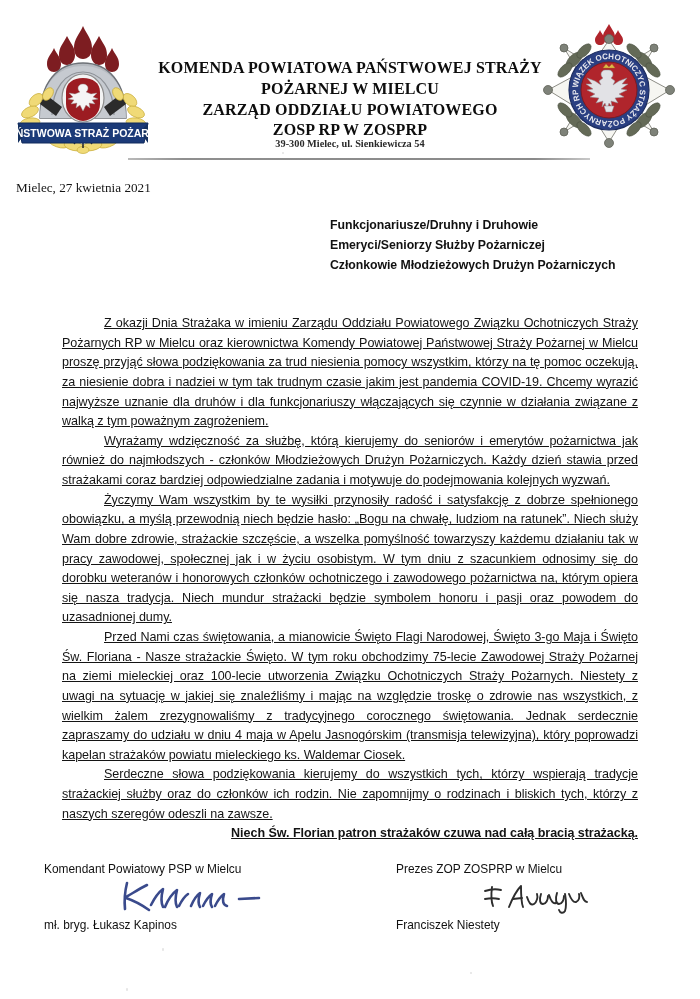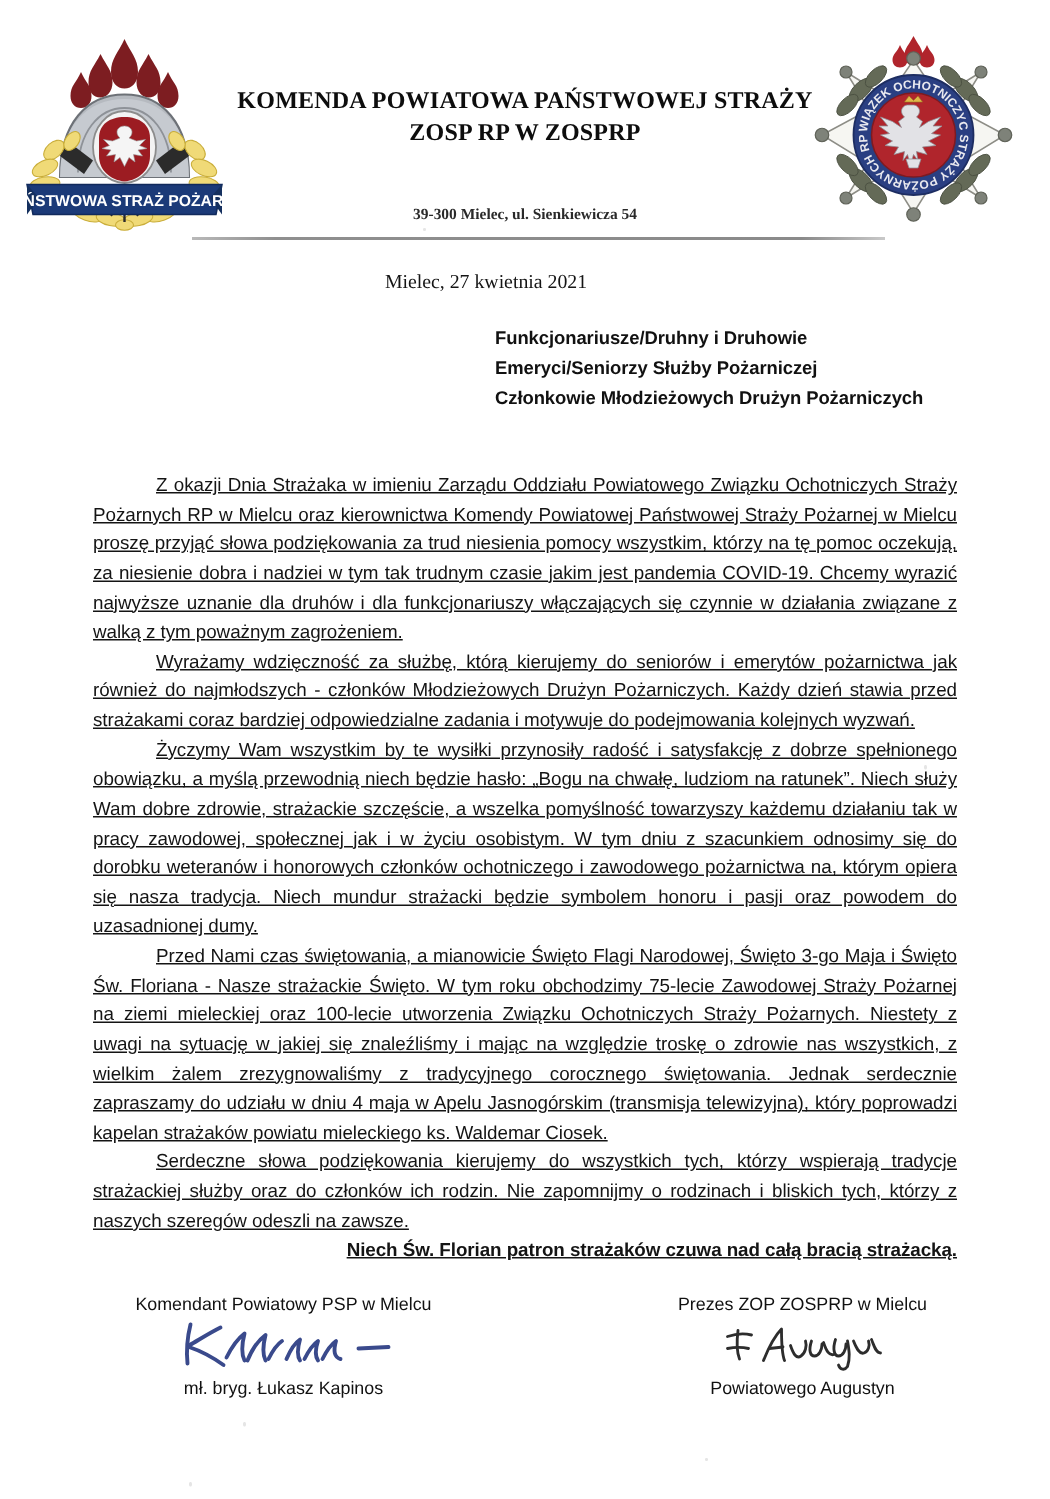--- a/index.html
+++ b/index.html
@@ -68,24 +68,24 @@
     left: 128px;
     top: 158px;
     width: 462px;
     height: 2px;
     background: linear-gradient(to right, #b9b9b9, #8f8f8f 12%, #8a8a8a 88%, #c9c9c9);
   }
 
   
   .date-line {
     position: absolute;
-    left: 0;
+    left: 16px;
     top: 180px;
     width: 648px;
-    text-align: center;
+    text-align: left;
     font-family: "Liberation Serif", serif;
     font-size: 13.2px;
     color: #151515;
   }
 
   
   .addressee {
     position: absolute;
     left: 330px;
     top: 216px;
@@ -125,21 +125,20 @@
   
   .signatures {
     position: absolute;
     left: 0;
     top: 862px;
     width: 700px;
     height: 110px;
   }
   .sig-block {
     position: absolute;
-    text-align: center;
     font-size: 11.9px;
     color: #111111;
   }
   .sig-left  { left: 44px;  width: 290px; }
   .sig-right { left: 396px; width: 278px; }
   .sig-role  { white-space: nowrap; }
   .sig-mark  {
     height: 42px;
     display: flex;
     align-items: center;
@@ -212,20 +211,22 @@
 
       <path d="M6 101 L136 101 L132 121 L10 121 Z" fill="#1b3a78" stroke="#112a5c" stroke-width="1"></path>
       <path d="M6 101 L14 110 L6 121 Z" fill="#15305f"></path>
       <path d="M136 101 L128 110 L136 121 Z" fill="#15305f"></path>
       <text x="71" y="115" font-family="Liberation Sans, sans-serif" font-size="10.5" font-weight="bold" fill="#ffffff" text-anchor="middle">PAŃSTWOWA STRAŻ POŻARNA</text>
     </svg>
   </div>
 
   <div class="header-text">
     <span class="header-line">KOMENDA POWIATOWA PAŃSTWOWEJ STRAŻY</span>
+    <span class="header-line">POŻARNEJ W MIELCU</span>
+    <span class="header-line">ZARZĄD ODDZIAŁU POWIATOWEGO</span>
     <span class="header-line">ZOSP RP W ZOSPRP</span>
   </div>
   <div class="header-address">39-300 Mielec, ul. Sienkiewicza 54</div>
   <div class="header-rule"></div>
 
   <div class="emblem-right">
     <svg viewBox="0 0 150 140" width="150" height="140" aria-hidden="true">
 
       <g fill="#b0252c">
         <path d="M75 6 c3 6 6 8 6 13 c0 4-3 7-6 7 c-3 0-6-3-6-7 c0-5 3-7 6-13z"></path>
@@ -348,21 +349,21 @@
           <path d="M62 20 C64 26 66 29 69 27 C72 25 73 20 72 17"></path>
           <path d="M76 17 C74 23 75 27 78 27 C81 27 83 23 83 19"></path>
           <path d="M84 18 C86 24 88 27 91 26"></path>
           <path d="M92 16 C90 22 91 27 94 27 C97 27 99 23 99 19"></path>
           <path d="M100 17 C101 23 102 28 100 34 C98 37 95 36 94 33"></path>
           <path d="M104 17 C106 22 108 26 111 25 C114 24 115 20 114 17"></path>
           <path d="M116 16 C118 21 119 25 122 25"></path>
         </g>
       </svg>
     </div>
-    <div class="sig-name">Powiatowego Augustyn</div>
+    <div class="sig-name">Franciszek Niestety</div>
   </div>
 </div>
 
 <div class="speck" style="left:162px;top:948px;width:2px;height:3px;"></div>
 <div class="speck" style="left:470px;top:972px;width:2px;height:2px;"></div>
 <div class="speck" style="left:126px;top:988px;width:2px;height:3px;"></div>
 <div class="speck" style="left:616px;top:510px;width:2px;height:3px;"></div>
 <div class="speck" style="left:282px;top:152px;width:2px;height:2px;"></div>
 
 </body></html>

